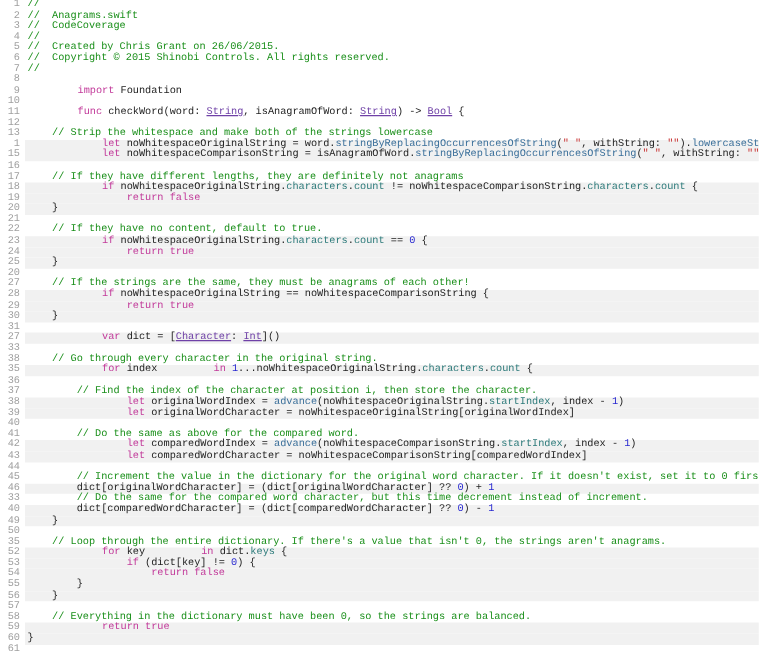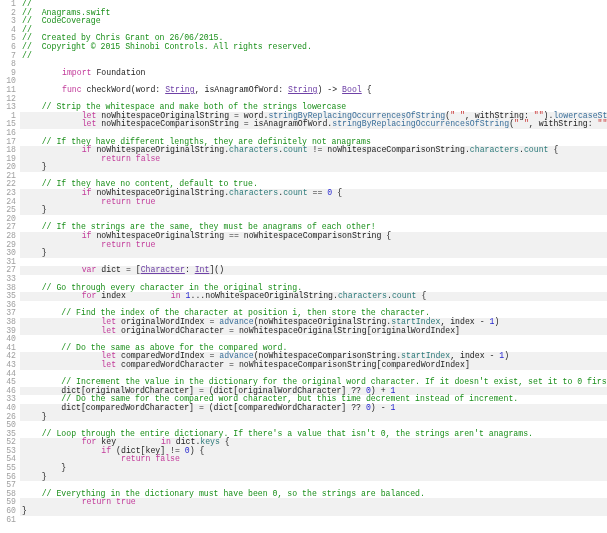--- a/index.html
+++ b/index.html
@@ -95,21 +95,21 @@
       <div>39</div>
       <div>40</div>
       <div>41</div>
       <div>42</div>
       <div>43</div>
       <div>44</div>
       <div>45</div>
       <div>46</div>
       <div>33</div>
       <div>40</div>
-      <div>26</div>
+      <div>49</div>
       <div>50</div>
       <div>35</div>
       <div>52</div>
       <div>53</div>
       <div>54</div>
       <div>55</div>
       <div>56</div>
       <div>57</div>
       <div>58</div>
       <div>59</div>

